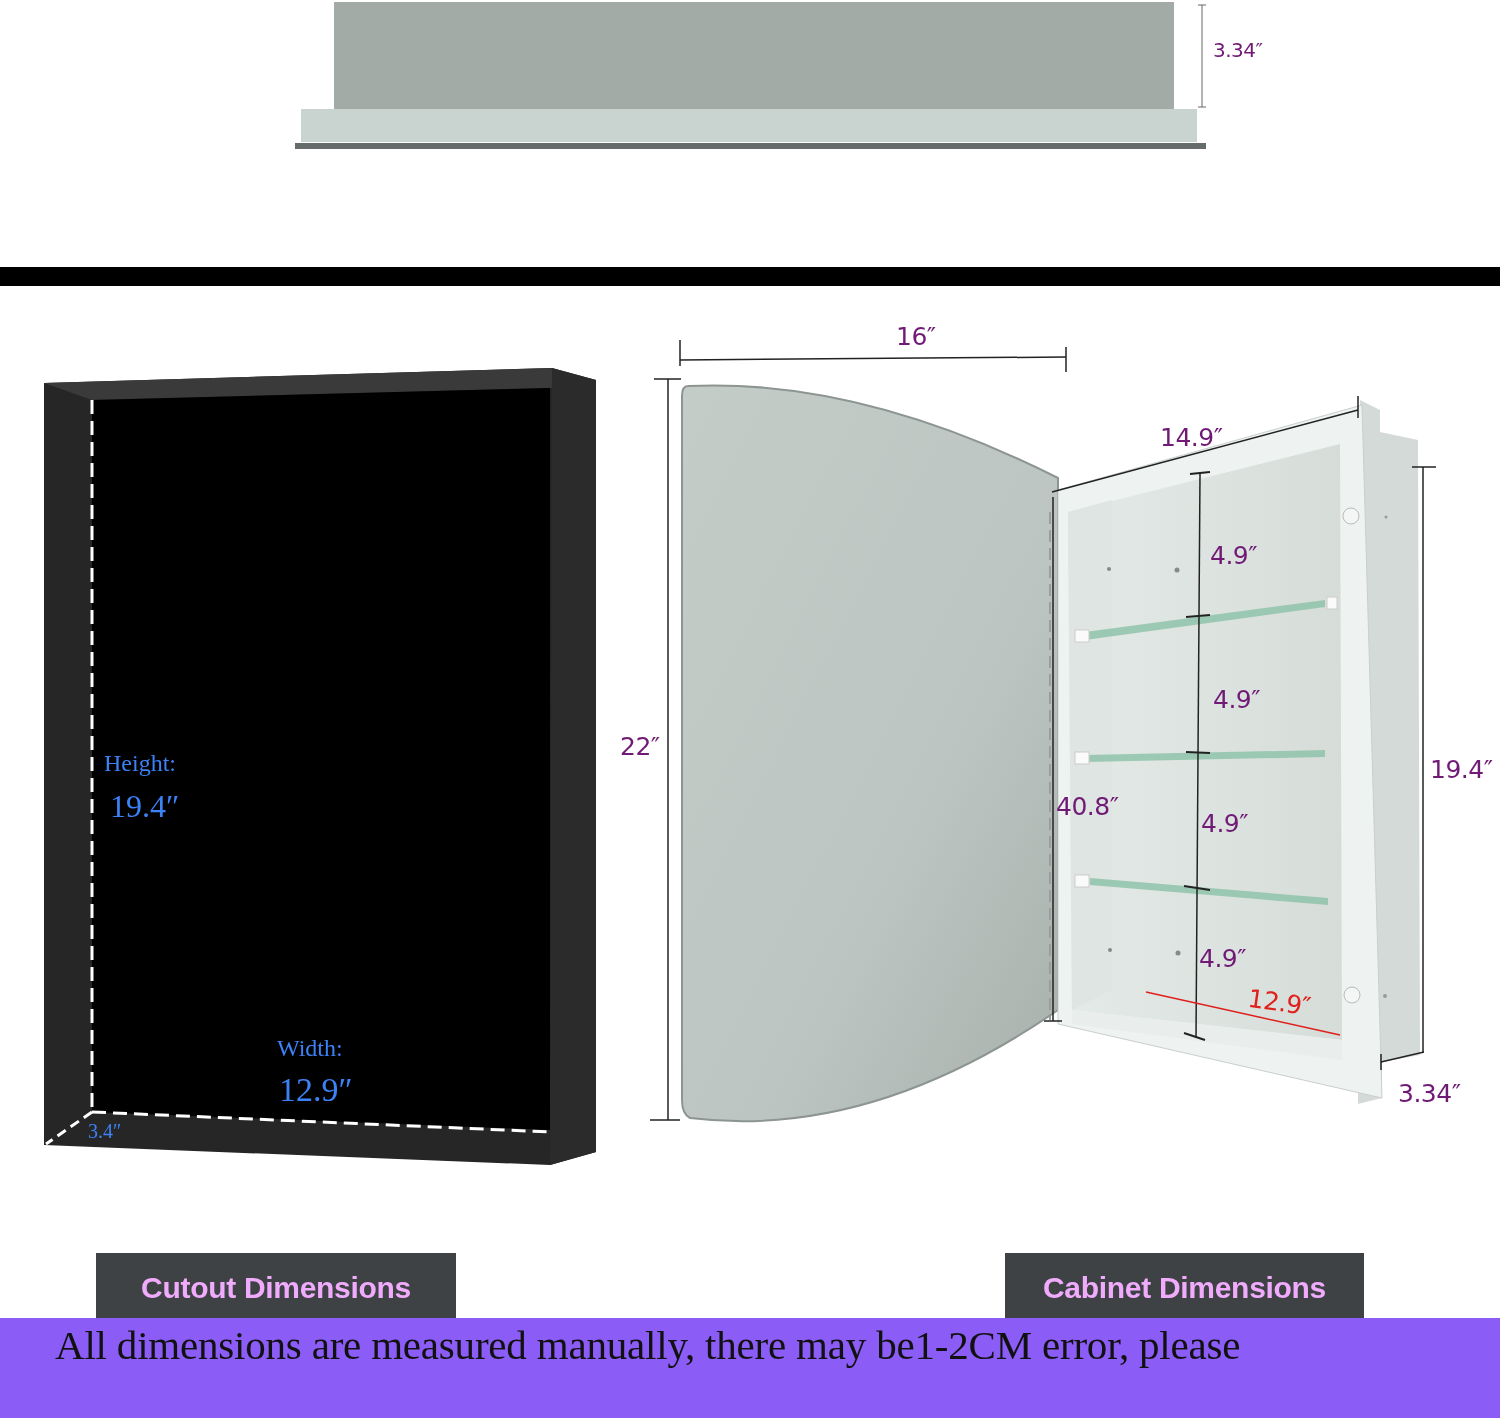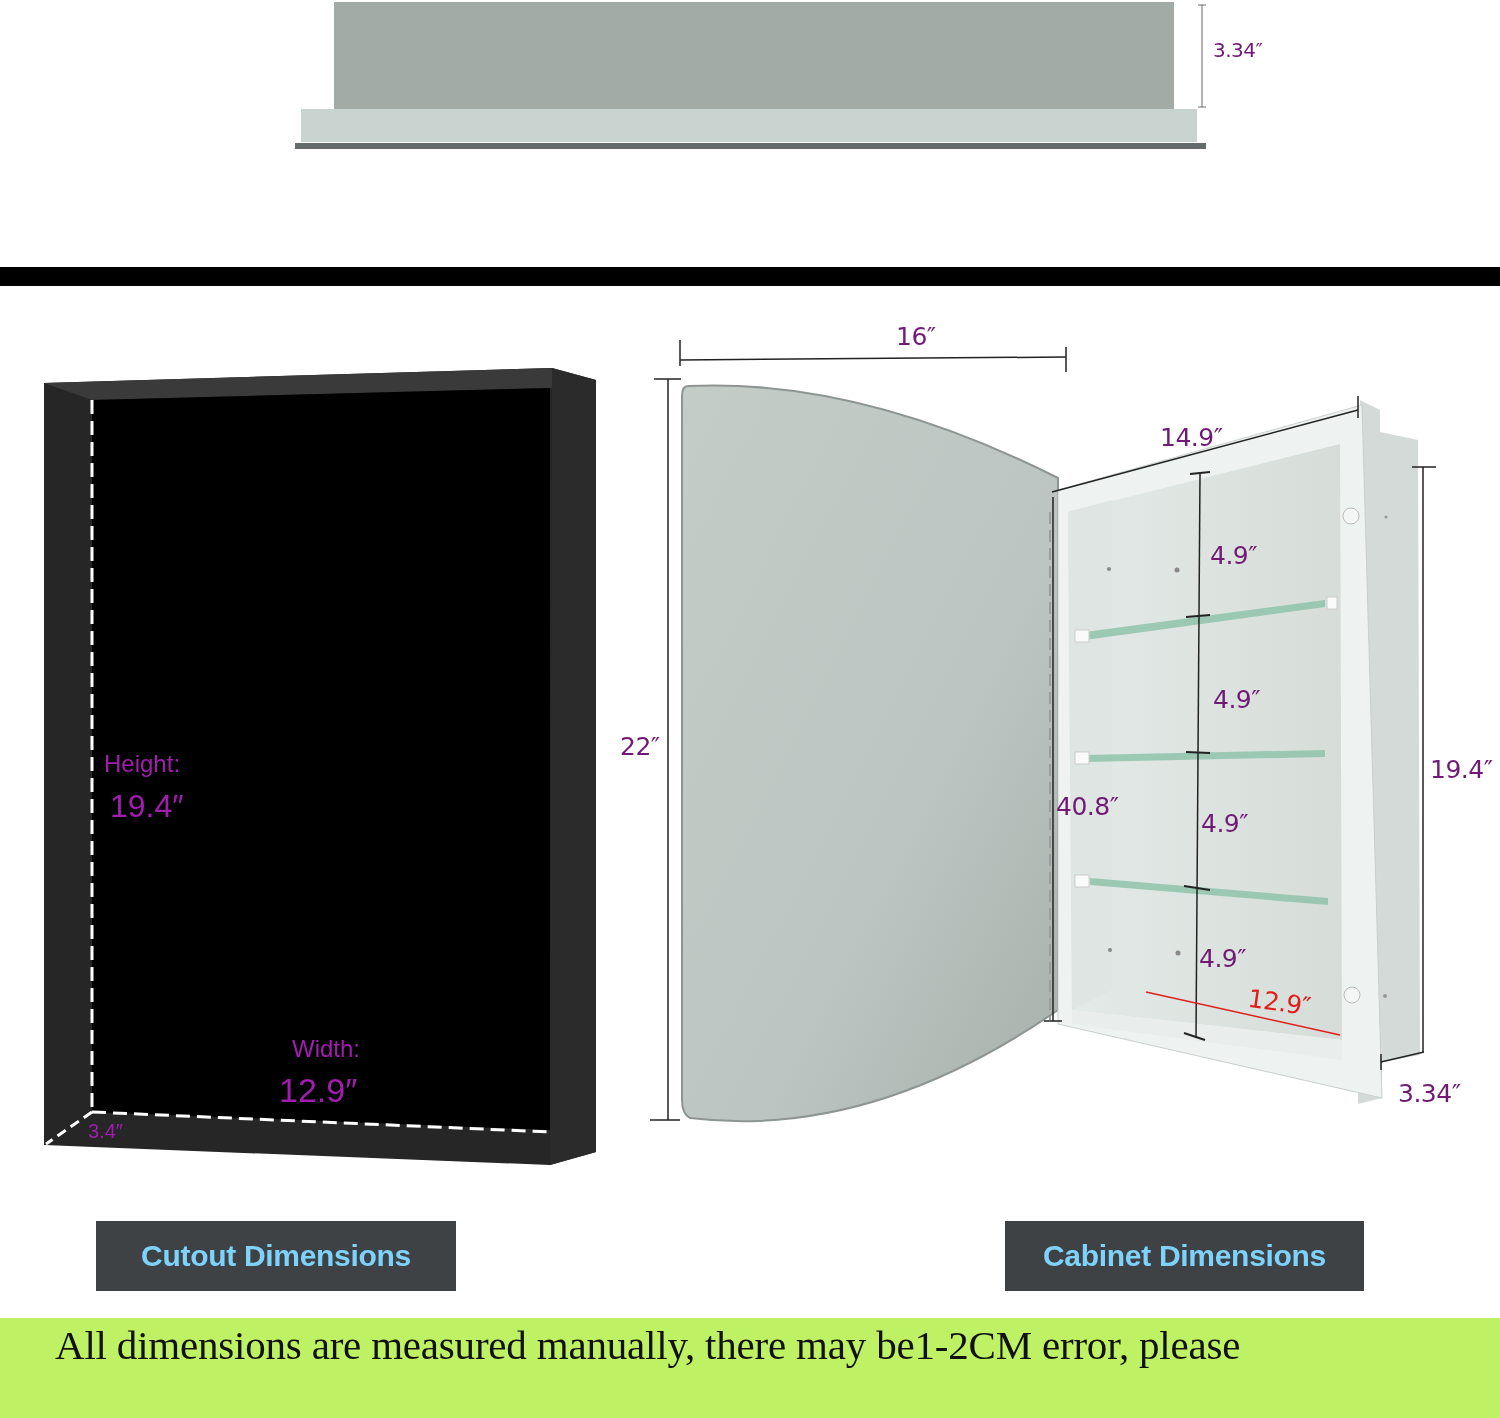--- a/index.html
+++ b/index.html
@@ -1,23 +1,23 @@
 <!DOCTYPE html>
 <html><head>
 <meta charset="utf-8">
 <style>
   html, body { margin: 0; padding: 0; background: #ffffff; }
   body { width: 1500px; height: 1418px; position: relative; overflow: hidden; font-family: "DejaVu Sans", sans-serif; }
   .abs { position: absolute; }
   svg.full { position: absolute; left: 0; top: 0; }
   .dim-label { position: absolute; color: #701a75; font-family: "DejaVu Sans", sans-serif; font-size: 25px; white-space: nowrap; letter-spacing: -0.5px; }
   .dim-label.small { font-size: 20px; }
-  .white-label { position: absolute; color: #a21caf; font-family: Liberation Sans, sans-serif; white-space: nowrap; }
-  .badge { position: absolute; background: #3f4245; color: #7dd3fc; font-family: "Liberation Sans", sans-serif; font-weight: bold; font-size: 30px; display: flex; align-items: center; justify-content: center; letter-spacing: -0.3px; }
-  .disclaimer { position: absolute; left: 0; top: 1318px; width: 1500px; height: 100px; background: #bef264; }
+  .white-label { position: absolute; color: #3b82f6; font-family: Liberation Serif, serif; white-space: nowrap; }
+  .badge { position: absolute; background: #3f4245; color: #f0abfc; font-family: "Liberation Sans", sans-serif; font-weight: bold; font-size: 30px; display: flex; align-items: center; justify-content: center; letter-spacing: -0.3px; margin-top: 32px; }
+  .disclaimer { position: absolute; left: 0; top: 1318px; width: 1500px; height: 100px; background: #8b5cf6; }
   .disclaimer-text { position: absolute; left: 55px; top: 4px; width: 1430px; font-family: "Liberation Serif", "DejaVu Serif", serif; font-size: 41px; line-height: 46px; color: #111; letter-spacing: -0.2px; }
 </style>
 </head>
 <body>
 
 <div>
   <div class="abs" style="left:334px;top:2px;width:439px;height:107px;background:#a3aba6;width:440px;"></div>
   <div class="abs" style="left:334px;top:2px;width:840px;height:107px;background:#a3aba6;"></div>
   <div class="abs" style="left:301px;top:109px;width:896px;height:33px;background:#c9d3cf;"></div>
   <div class="abs" style="left:295px;top:143px;width:911px;height:6px;background:#666c6b;"></div>
@@ -41,21 +41,21 @@
     <polygon points="552,368 596,380 596,1152 550,1165" fill="#2b2b2b"></polygon>
 
     <polygon points="92,400 550,388 550,1130 92,1112" fill="#000000"></polygon>
 
     <line x1="92" y1="400" x2="92" y2="1110" stroke="#fff" stroke-width="3" stroke-dasharray="14,7"></line>
     <line x1="92" y1="1112" x2="550" y2="1132" stroke="#fff" stroke-width="3" stroke-dasharray="14,7"></line>
     <line x1="92" y1="1112" x2="46" y2="1144" stroke="#fff" stroke-width="3" stroke-dasharray="10,6"></line>
   </svg>
   <div class="white-label" style="left:104px;top:750px;font-size:24px;">Height:</div>
   <div class="white-label" style="left:110px;top:788px;font-size:32px;">19.4″</div>
-  <div class="white-label" style="left:292px;top:1035px;font-size:24px;">Width:</div>
+  <div class="white-label" style="left:277px;top:1035px;font-size:24px;">Width:</div>
   <div class="white-label" style="left:279px;top:1071px;font-size:34px;">12.9″</div>
   <div class="white-label" style="left:88px;top:1120px;font-size:20px;">3.4″</div>
 </div>
 
 <div>
   <svg class="full" width="1500" height="1200">
     <defs>
       <linearGradient id="mirrorGrad" x1="0" y1="0" x2="1" y2="1">
         <stop offset="0" stop-color="#c4ccc8"></stop>
         <stop offset="0.6" stop-color="#bcc5c1"></stop>

